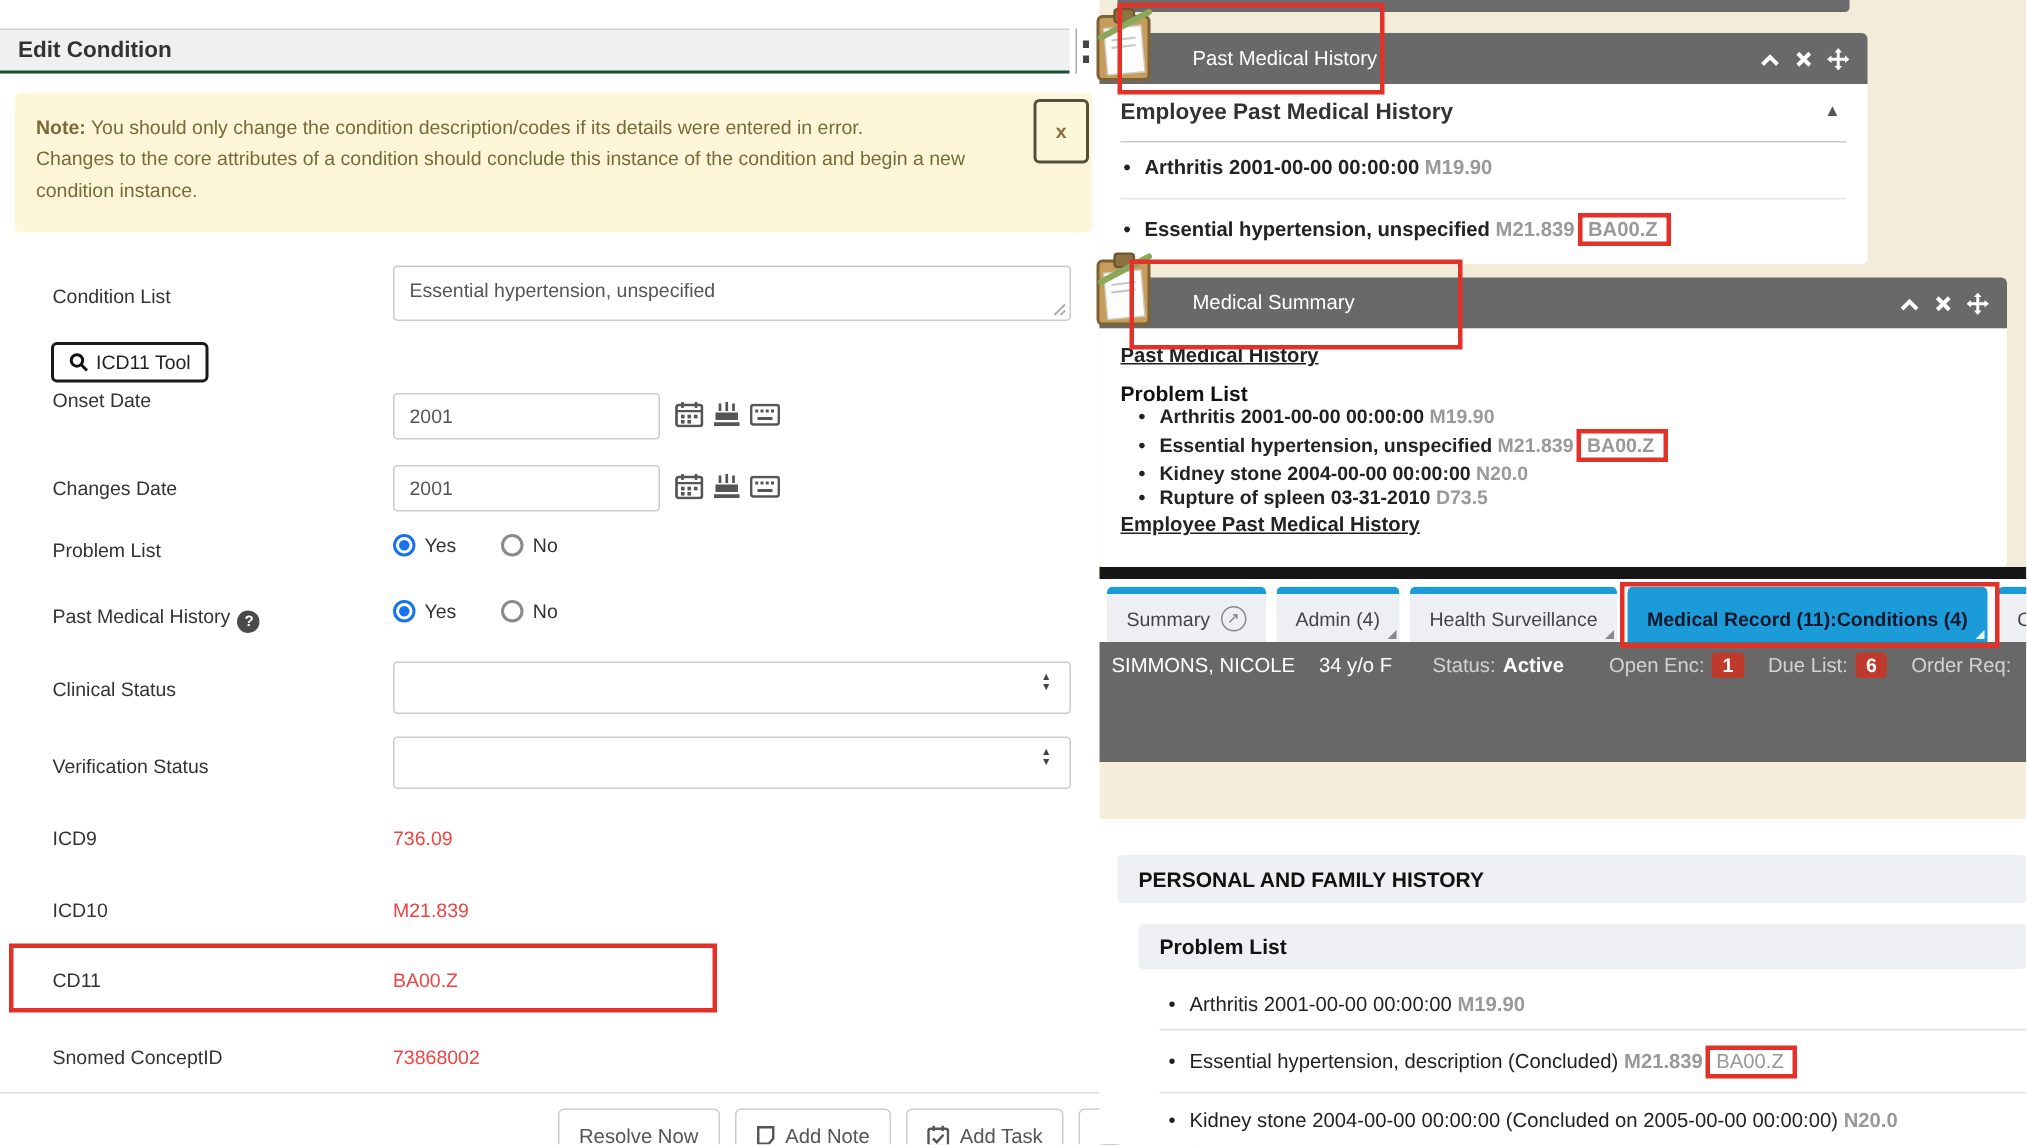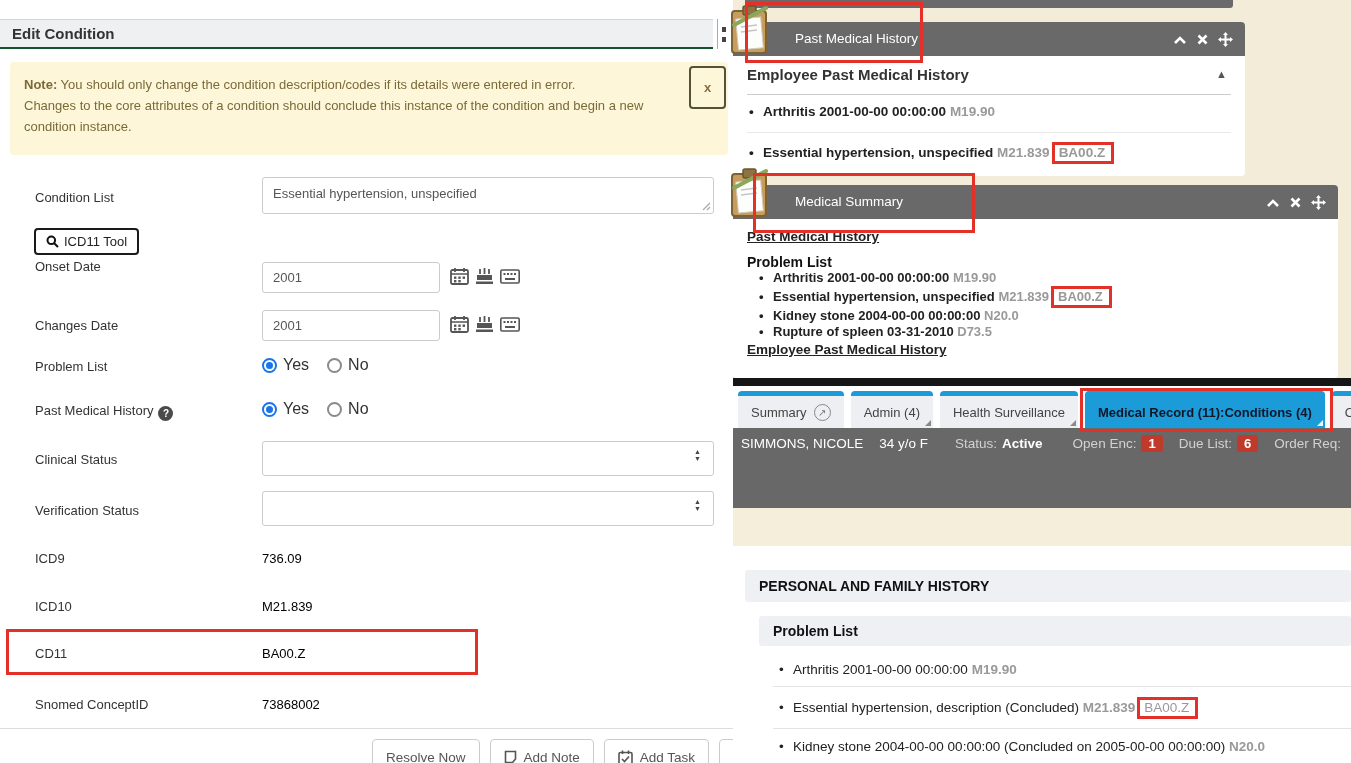--- a/index.html
+++ b/index.html
@@ -16,32 +16,32 @@
   .vdots { position:absolute; left:722px; top:27px; width:5px; }
   .vdots i { display:block; width:4px; height:5px; background:#444; margin-bottom:5px; }
 
   .note-box { position:absolute; left:10px; top:62px; width:718px; height:93px; background:#fdf6d8;
     border-radius:4px; color:#7a6a3a; font-size:13px; line-height:21px; padding:12px 70px 0 14px; }
   .note-close { position:absolute; right:2px; top:4px; width:37px; height:43px; background:transparent;
     border:2px solid #55503a; border-radius:4px; color:#8a6d3b; font-weight:bold; font-size:13px;
     display:flex; align-items:center; justify-content:center; cursor:pointer; }
 
   .flabel { position:absolute; left:35px; font-size:13px; color:#333; }
-  .fvalue { position:absolute; left:262px; font-size:13px; color:#000000; }
+  .fvalue { position:absolute; left:262px; font-size:13px; color:#ef4444; }
   textarea.cname { position:absolute; left:262px; top:177px; width:452px; height:37px; border:1px solid #ccc;
     border-radius:3px; font-family:"Liberation Sans",sans-serif; font-size:13px; color:#555; padding:8px 10px;
     resize:none; overflow:hidden; }
   .resize-corner { position:absolute; left:702px; top:202px; }
   input.dinput { position:absolute; left:262px; width:178px; height:31px; border:1px solid #ccc; border-radius:3px;
     font-family:"Liberation Sans",sans-serif; font-size:13px; color:#555; padding-left:10px; }
   .icon-group { position:absolute; left:450px; display:flex; gap:6px; align-items:center; }
   .btn-icd11 { position:absolute; left:34px; top:228px; height:27px; background:#fff; border:2px solid #1a1a1a;
     border-radius:4px; font-size:13px; color:#222; display:flex; align-items:center; gap:5px; padding:0 10px; cursor:pointer;
     font-family:"Liberation Sans",sans-serif; }
-  .radios { position:absolute; left:262px; display:flex; align-items:center; gap:18px; font-size:16px; color:#333; }
+  .radios { position:absolute; left:262px; display:flex; align-items:center; gap:30px; font-size:13px; color:#333; }
   .radio-pair { display:flex; align-items:center; gap:6px; }
   .radio { width:15px; height:15px; border-radius:50%; border:2px solid #8a8a8a; background:#fff; display:inline-block; }
   .radio.sel { border:2px solid #1a73e8; position:relative; }
   .radio.sel::after { content:""; position:absolute; left:2px; top:2px; width:7px; height:7px; border-radius:50%; background:#1a73e8; }
   .helpq { display:inline-flex; width:15px; height:15px; border-radius:50%; background:#4a4a4a; color:#fff;
     font-size:10px; font-weight:bold; align-items:center; justify-content:center; margin-left:5px; vertical-align:-2px; }
   .selbox { position:absolute; left:262px; width:452px; height:35px; border:1px solid #ccc; border-radius:3px; background:#fff; }
   .sel-arrows { position:absolute; right:12px; top:6px; display:flex; flex-direction:column; align-items:center;
     font-size:7px; line-height:7px; color:#444; }
   .red-box { border:3px solid #e3312a; background:transparent; pointer-events:none; z-index:8; }

